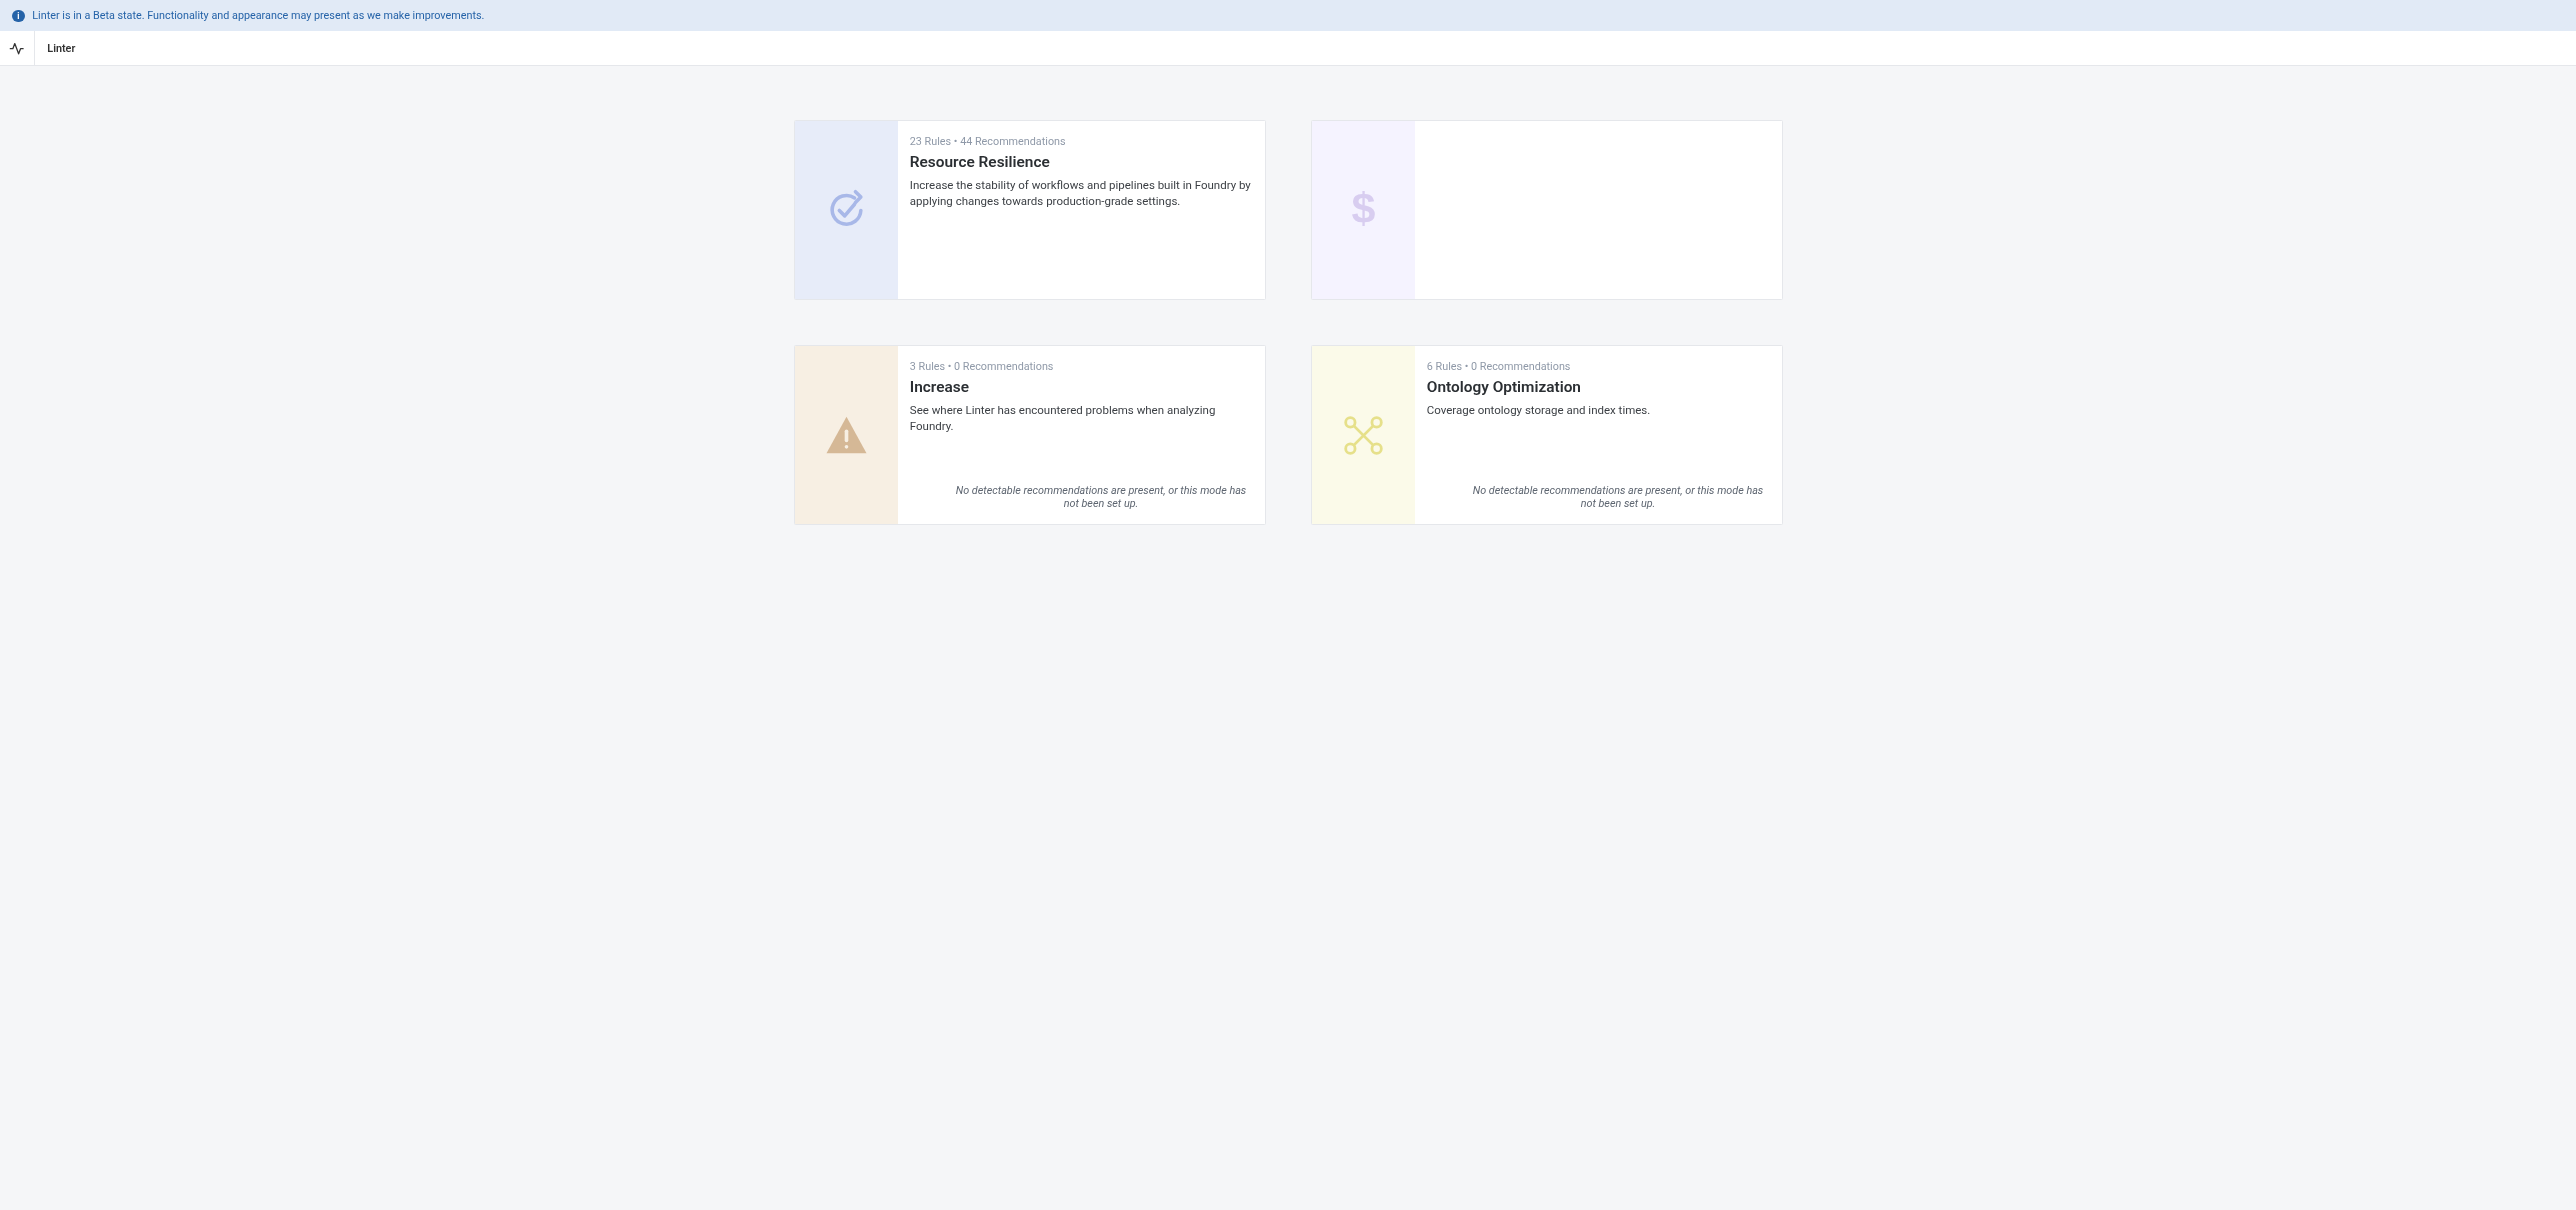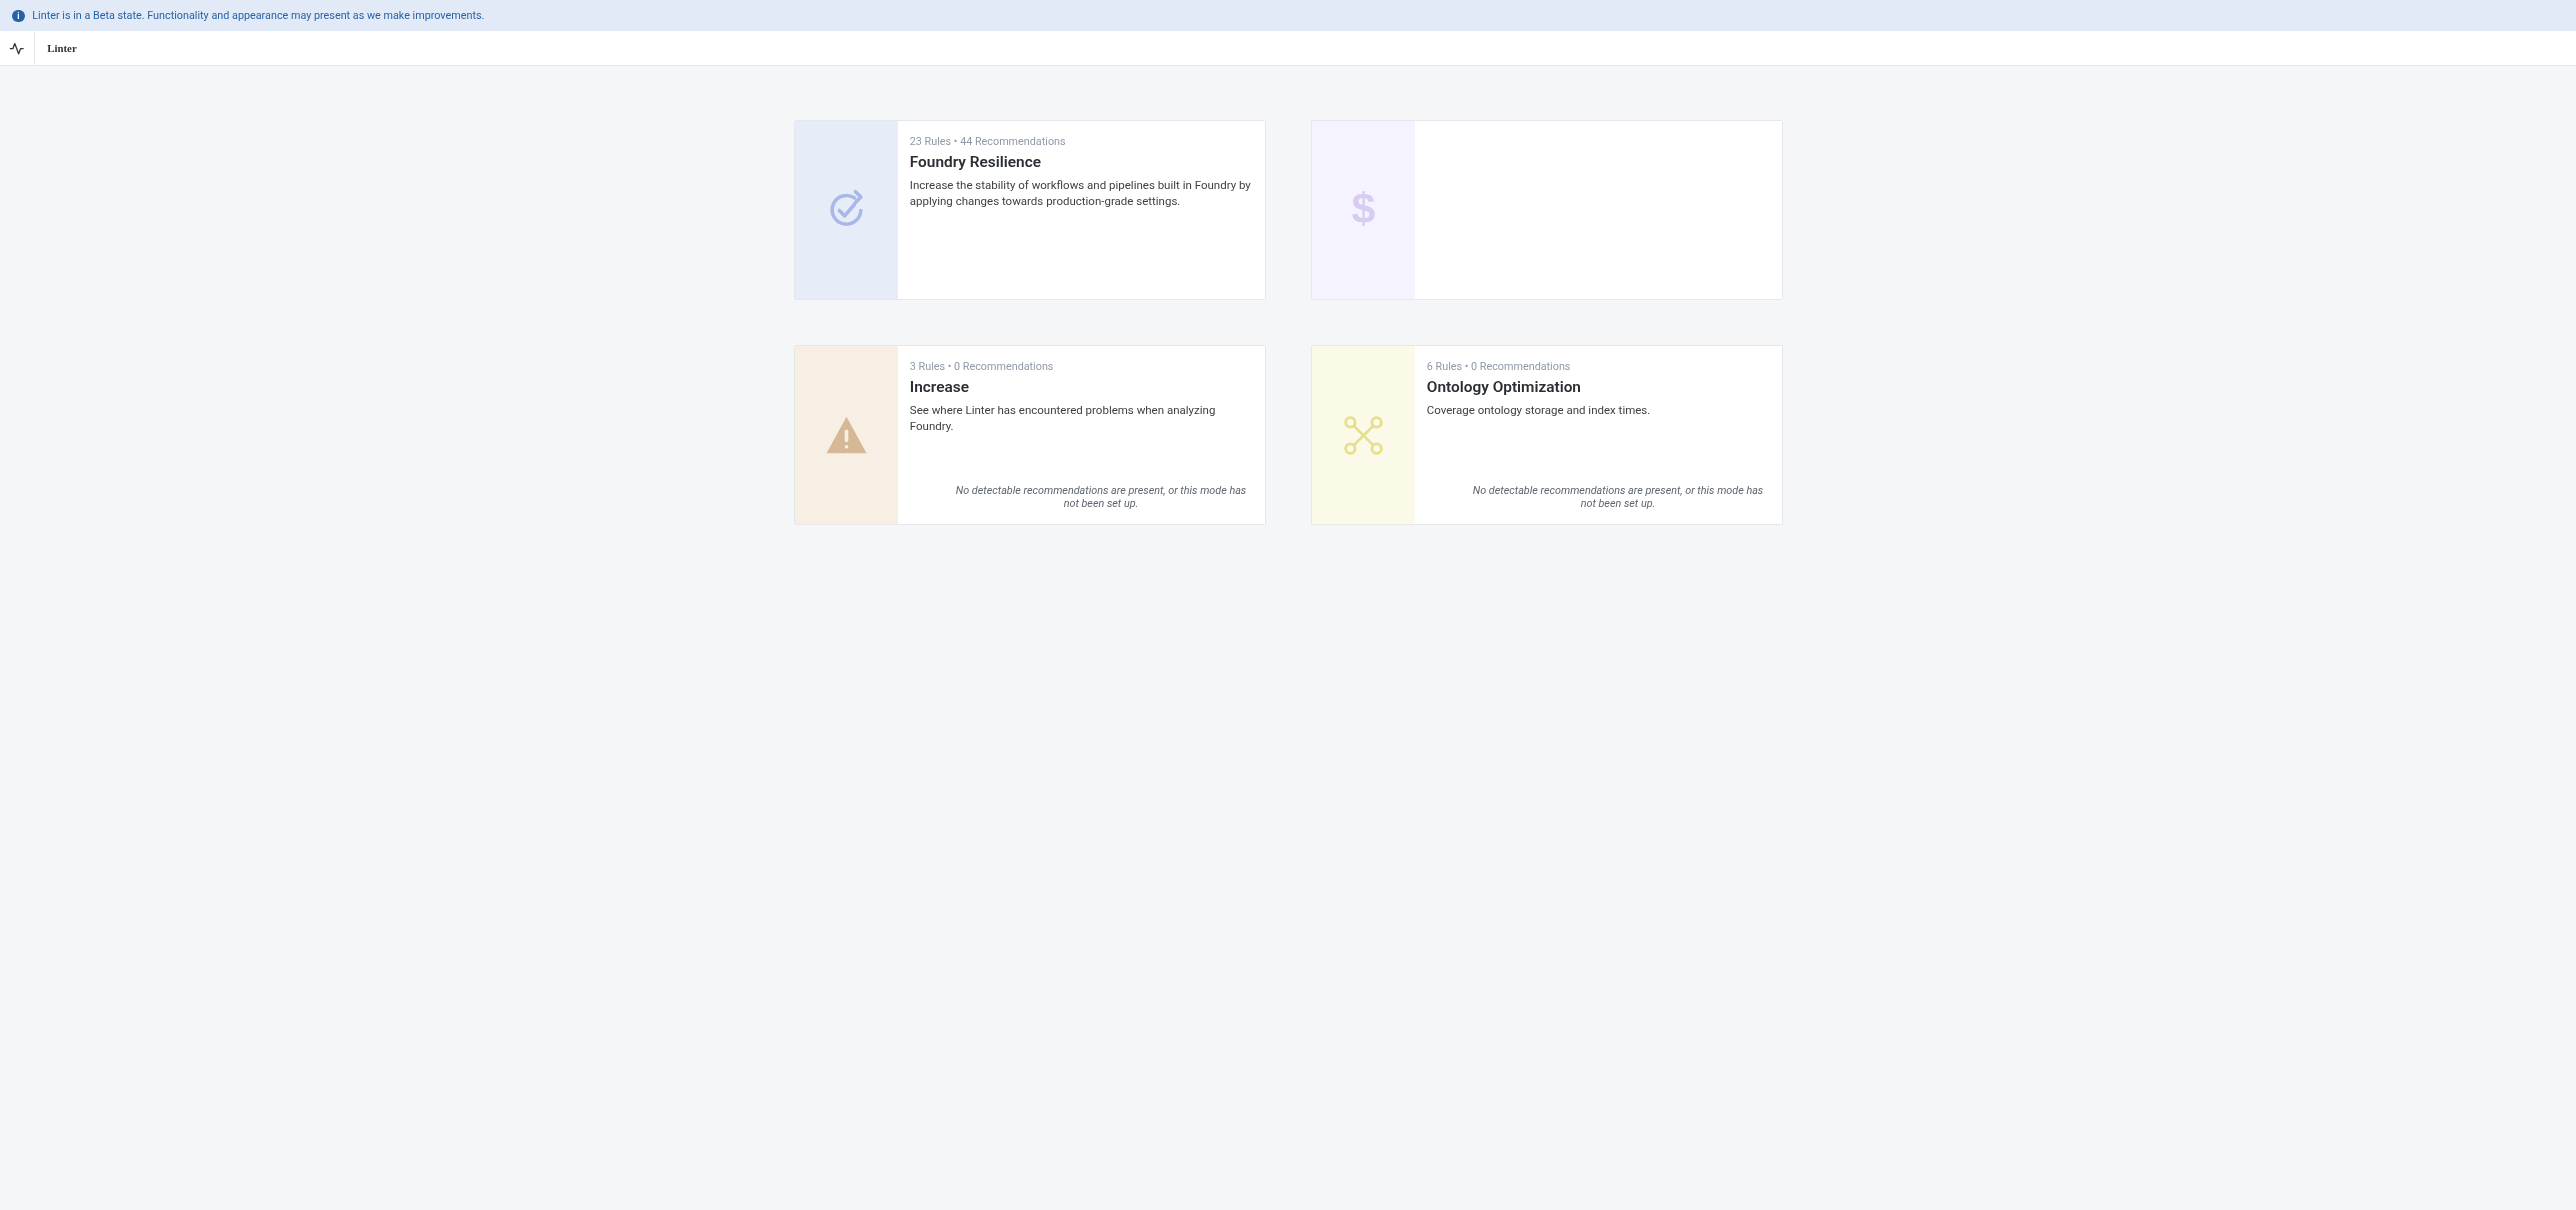--- a/index.html
+++ b/index.html
@@ -35,21 +35,20 @@
   .header-icon-block {
     width: 35px;
     border-right: 0.8px solid #e5e7eb;
     display: flex; align-items: center; justify-content: center;
   }
   .header-title {
     padding: 0 12.3px;
     display: flex; align-items: center;
     font-weight: 600;
     color: #333;
-    font-family: Liberation Serif, serif;
   }
   .content {
     padding: 54px 0 46px 0;
     display: flex;
     justify-content: center;
   }
   .grid {
     display: grid;
     grid-template-columns: 472px 472px;
     column-gap: 35px;
@@ -128,21 +127,21 @@
     <div class="card">
       <div class="card-icon-col bg-blue">
         <svg width="43" height="43" viewBox="0 0 48 48">
           <path d="M40 24 A16 16 0 1 1 33 10" fill="none" stroke="#a8b8e8" stroke-width="4" stroke-linecap="round"></path>
           <polyline points="34,3 40,9 34,15" fill="none" stroke="#a8b8e8" stroke-width="4" stroke-linecap="round" stroke-linejoin="round"></polyline>
           <polyline points="16,24 22,30 33,17" fill="none" stroke="#a8b8e8" stroke-width="4" stroke-linecap="round" stroke-linejoin="round"></polyline>
         </svg>
       </div>
       <div class="card-body">
         <div class="card-meta">23 Rules  •  44 Recommendations</div>
-        <div class="card-title">Foundry Resilience</div>
+        <div class="card-title">Resource Resilience</div>
         <div class="card-desc">Increase the stability of workflows and pipelines built in Foundry by applying changes towards production-grade settings.</div>
       </div>
     </div>
 
     <div class="card">
       <div class="card-icon-col bg-purple">
         <svg width="35" height="43" viewBox="0 0 24 40" style="font-size:14px">
           <text x="12" y="32" text-anchor="middle" font-size="40" font-weight="700" fill="#d8cdf0" font-family="Arial">$</text>
         </svg>
       </div>

